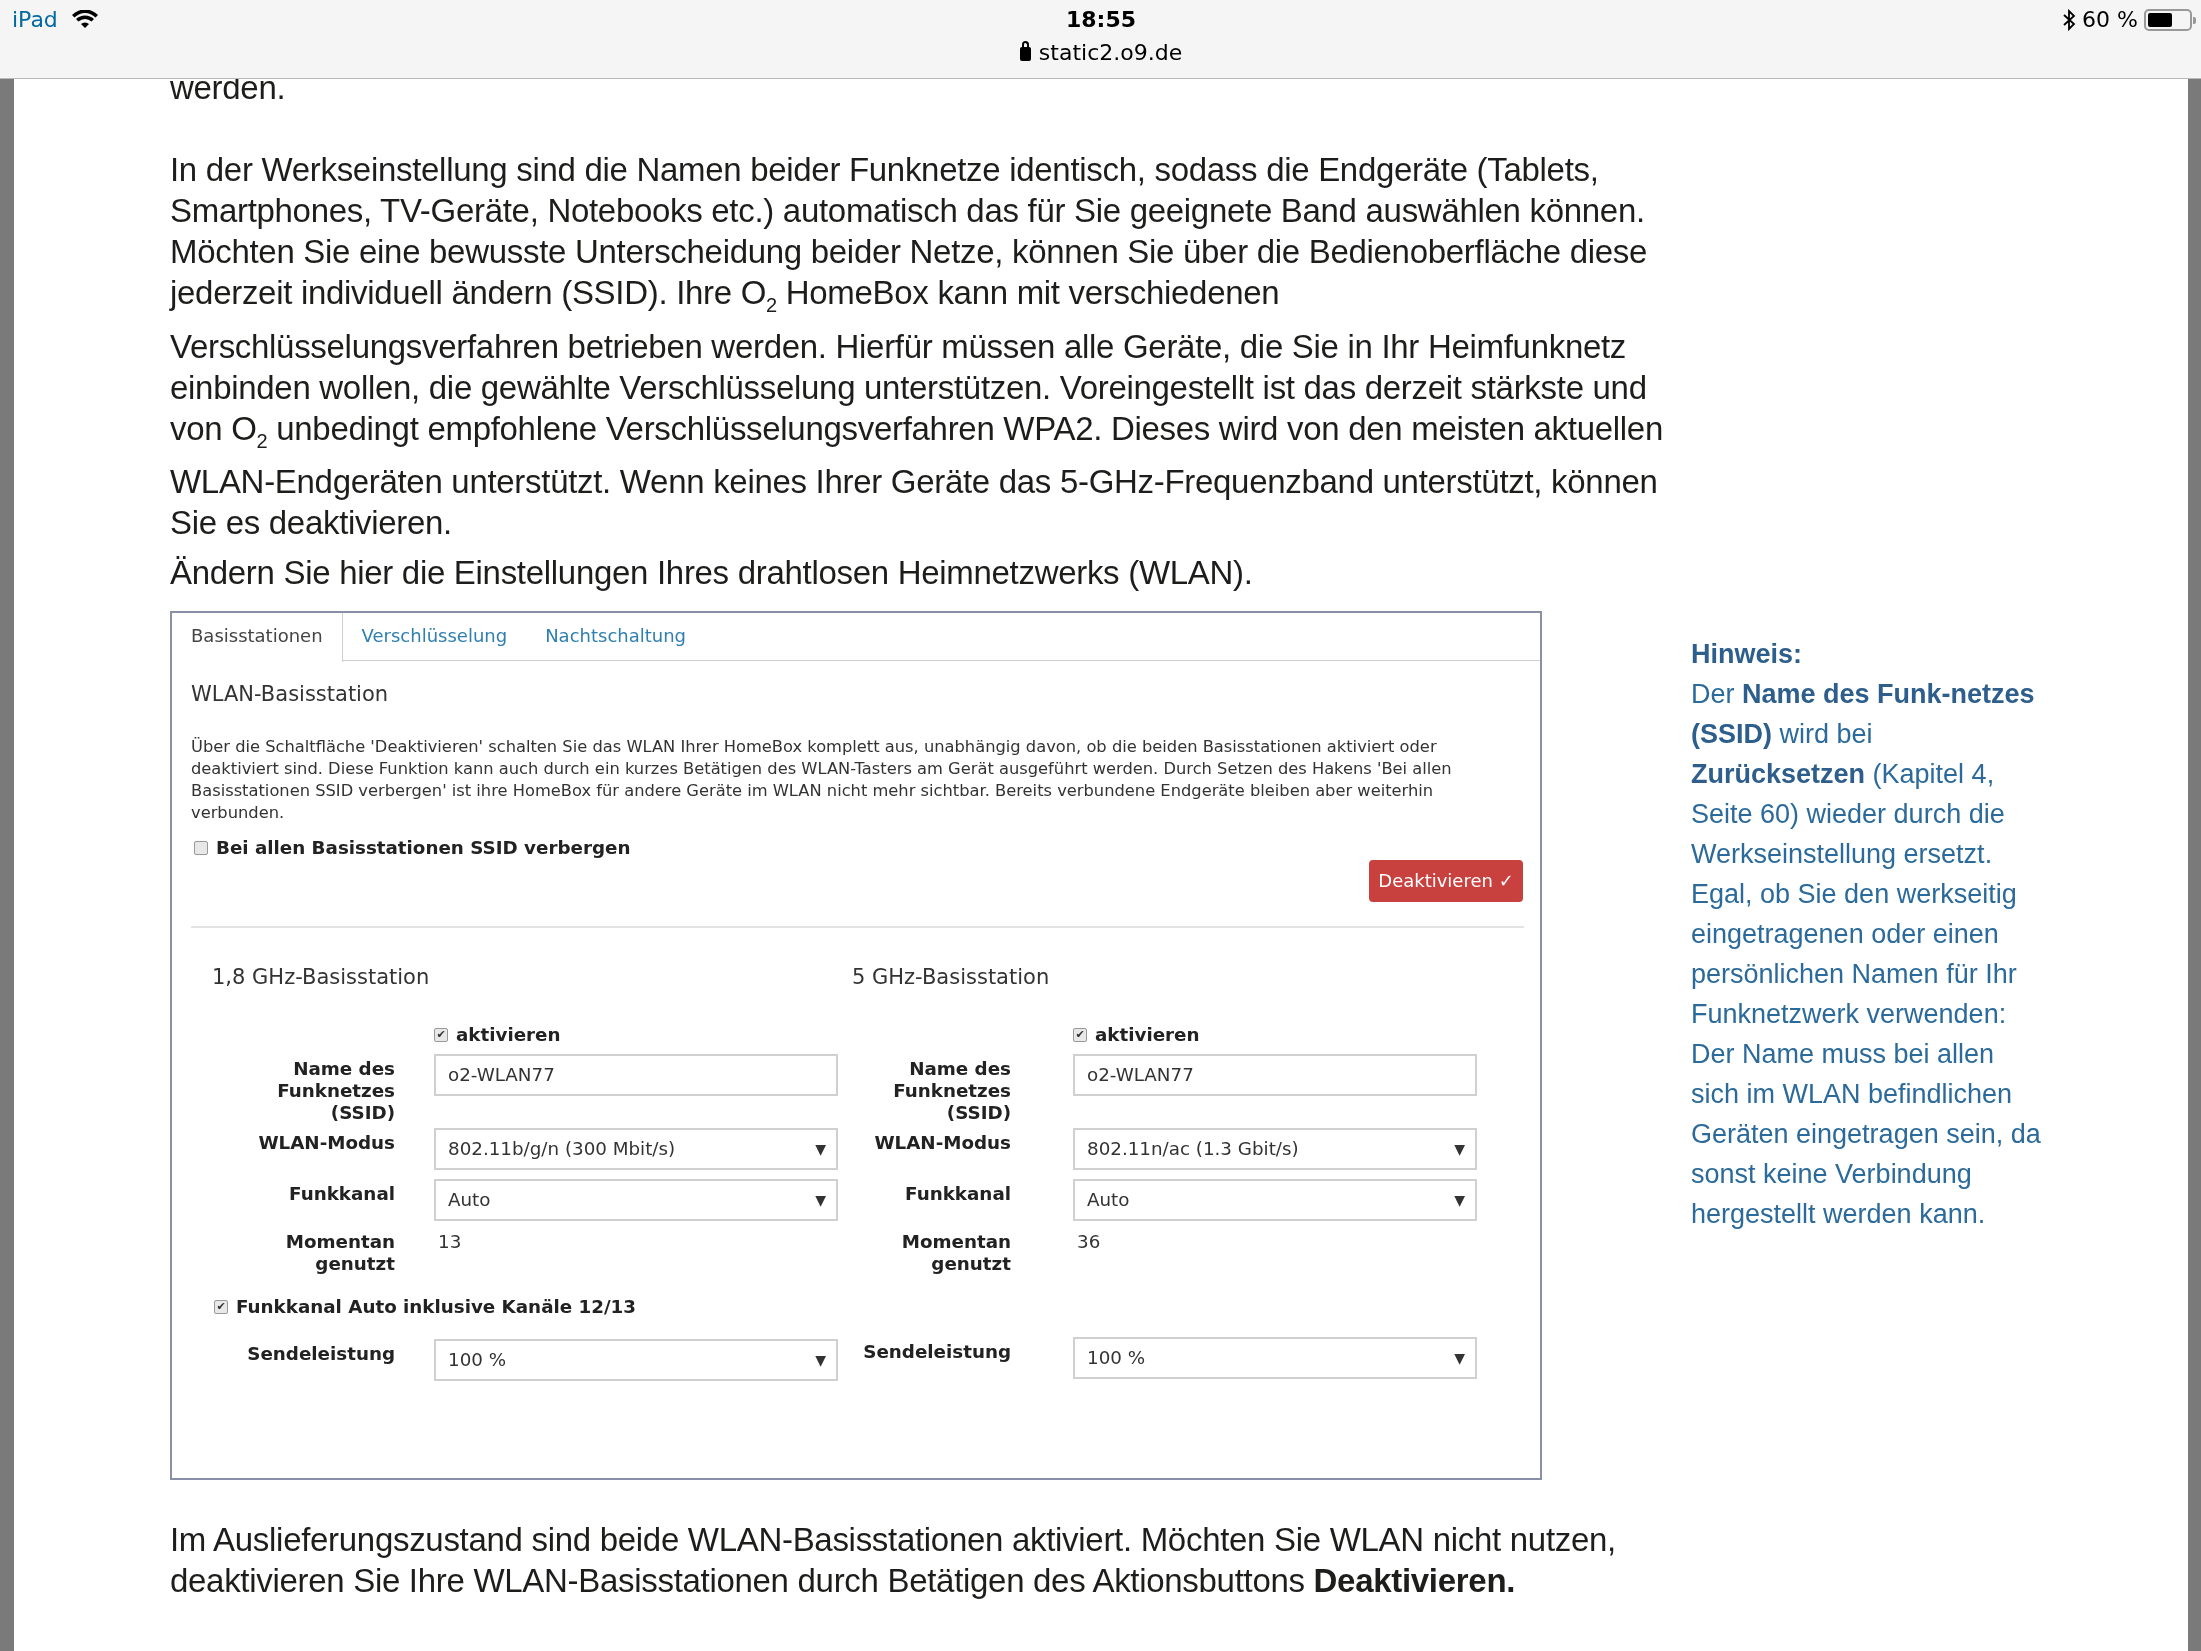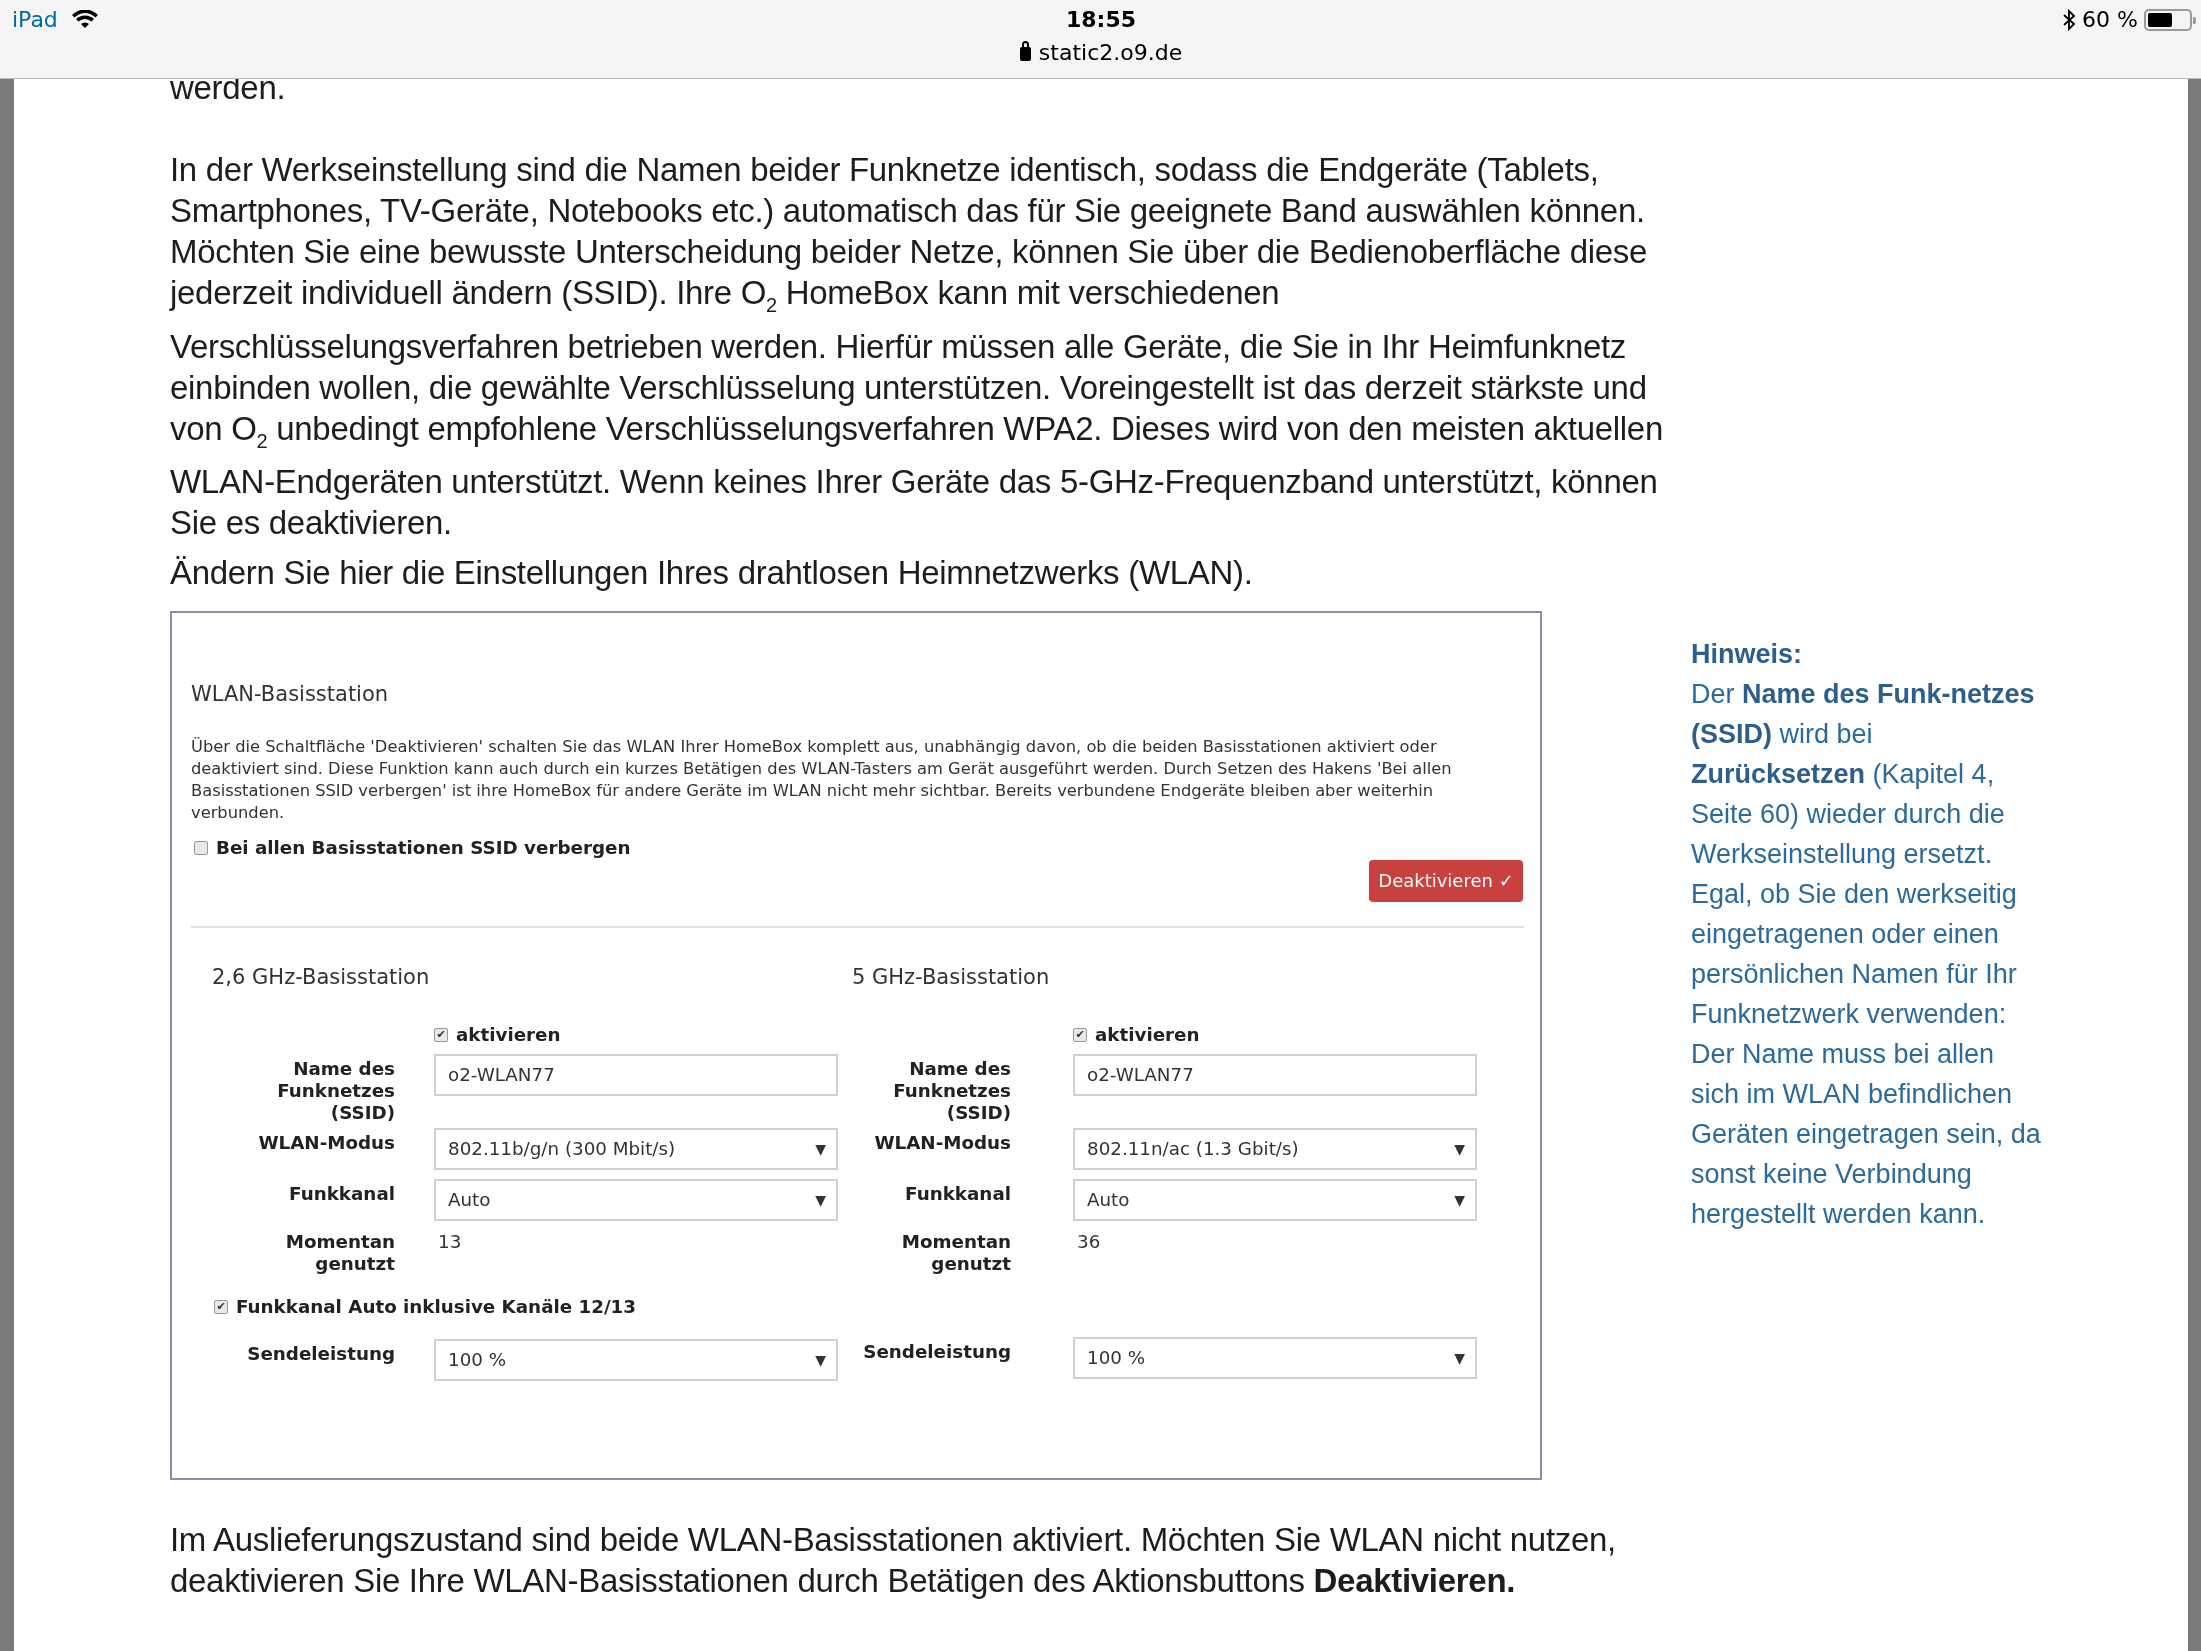--- a/index.html
+++ b/index.html
@@ -99,32 +99,37 @@
 </div>
 
 <div class="side-l"></div>
 <div class="side-r"></div>
 
 <div class="body-text p0">werden.</div>
 <div class="body-text p1"><span>In der Werkseinstellung sind die Namen beider Funknetze identisch, sodass die Endgeräte (Tablets, Smartphones, TV-Geräte, Notebooks etc.) automatisch das für Sie geeignete Band auswählen können. Möchten Sie eine bewusste Unterscheidung beider Netze, können Sie über die Bedienoberfläche diese jederzeit individuell ändern (SSID). Ihre O</span><sub>2</sub><span> HomeBox kann mit verschiedenen Verschlüsselungsverfahren betrieben werden. Hierfür müssen alle Geräte, die Sie in Ihr Heimfunknetz einbinden wollen, die gewählte Verschlüsselung unterstützen. Voreingestellt ist das derzeit stärkste und von O</span><sub>2</sub><span> unbedingt empfohlene Verschlüsselungsverfahren WPA2. Dieses wird von den meisten aktuellen WLAN-Endgeräten unterstützt. Wenn keines Ihrer Geräte das 5-GHz-Frequenzband unterstützt, können Sie es deaktivieren.</span></div>
 <div class="body-text p2">Ändern Sie hier die Einstellungen Ihres drahtlosen Heimnetzwerks (WLAN).</div>
 
 <div class="panel">
+  <div class="tabs">
+    <div class="tab active">Basisstationen</div>
+    <div class="tab">Verschlüsselung</div>
+    <div class="tab">Nachtschaltung</div>
+  </div>
   <div class="panel-title">WLAN-Basisstation</div>
   <div class="panel-desc">Über die Schaltfläche 'Deaktivieren' schalten Sie das WLAN Ihrer HomeBox komplett aus, unabhängig davon, ob die beiden Basisstationen aktiviert oder deaktiviert sind. Diese Funktion kann auch durch ein kurzes Betätigen des WLAN-Tasters am Gerät ausgeführt werden. Durch Setzen des Hakens 'Bei allen Basisstationen SSID verbergen' ist ihre HomeBox für andere Geräte im WLAN nicht mehr sichtbar. Bereits verbundene Endgeräte bleiben aber weiterhin verbunden.</div>
 
   <label class="chk-row hide-ssid">
     <span class="chk"></span>
     <span>Bei allen Basisstationen SSID verbergen</span>
   </label>
   <div class="btn-deact">Deaktivieren ✓</div>
   <div class="sep"></div>
 
   <div class="col c1">
-    <div class="col-title">2,6 GHz-Basisstation</div>
+    <div class="col-title">1,8 GHz-Basisstation</div>
     <label class="chk-row activate" style="top:84px">
       <span class="chk">✔</span>
       <span>aktivieren</span>
     </label>
     <div class="f-label" style="top:118px; width:136px; left:87px;">Name des Funknetzes (SSID)</div>
     <div class="f-input" style="top:114px">o2-WLAN77</div>
     <div class="f-label" style="top:192px">WLAN-Modus</div>
     <div class="f-select" style="top:188px"><span>802.11b/g/n (300 Mbit/s)</span><span class="arrow">▼</span></div>
     <div class="f-label" style="top:243px">Funkkanal</div>
     <div class="f-select" style="top:239px"><span>Auto</span><span class="arrow">▼</span></div>

